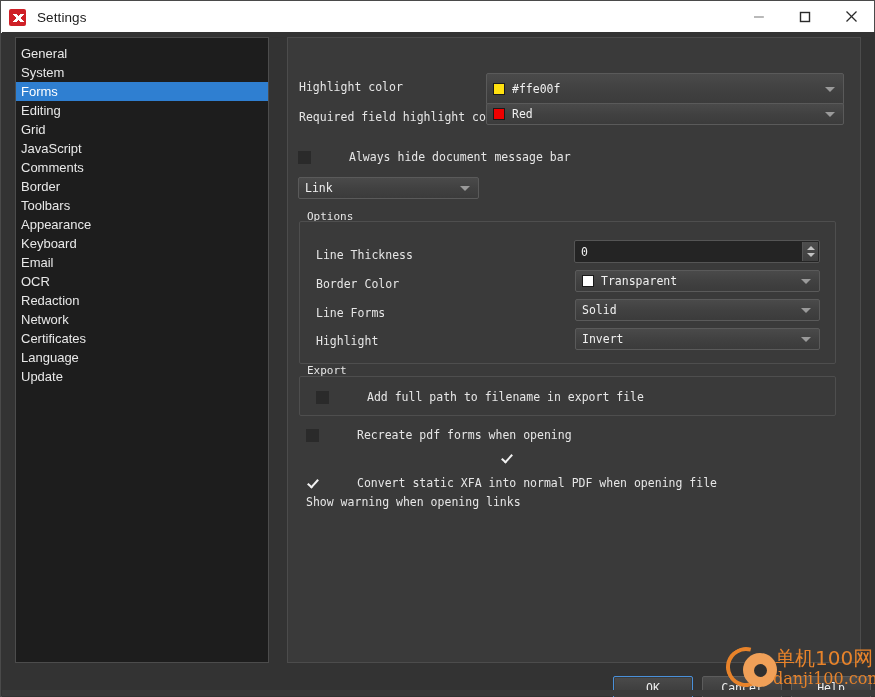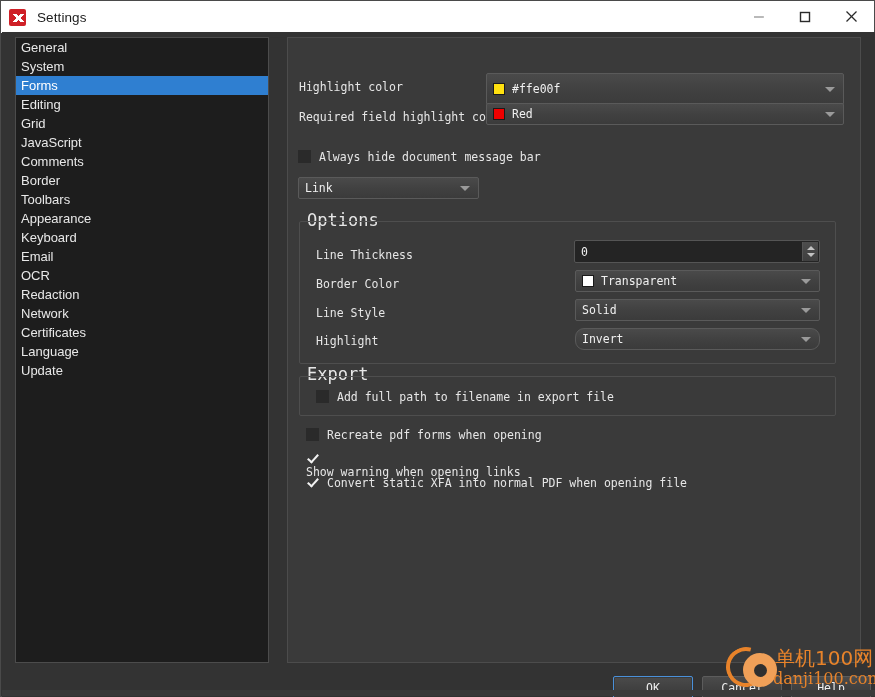--- a/index.html
+++ b/index.html
@@ -85,20 +85,21 @@
 
   
   .sidebar {
     position: absolute;
     left: 13px; top: 5px;
     width: 254px;
     height: 626px;
     background: #1d1d1d;
     border: 1px solid #4c4c4c;
     box-sizing: border-box;
+    padding-top: 6px;
     overflow: hidden;
   }
   .side-item {
     height: 19px;
     line-height: 19px;
     padding-left: 5px;
     font-family: "Liberation Sans", sans-serif;
     font-size: 13px;
     color: #e8e8e8;
     white-space: nowrap;
@@ -196,22 +197,23 @@
     border-left: 4px solid transparent;
     border-right: 4px solid transparent;
   }
   .spin-up { border-bottom: 4px solid #c2c2c2; margin-bottom: 3px; }
   .spin-dn { border-top: 4px solid #c2c2c2; }
 
   
   .cbrow {
     position: absolute;
     display: flex;
-    align-items: flex-start;
-    white-space: nowrap;
+    align-items: flex-end;
+    white-space: nowrap;
+    gap: 30px;
   }
   .cbox {
     width: 13px; height: 13px;
     box-sizing: border-box;
     background: #2a2a2a;
     border: 1px solid #2a2a2a;
     margin-right: 8px;
     flex: 0 0 auto;
     position: relative;
   }
@@ -232,21 +234,21 @@
   
   .group {
     position: absolute;
     box-sizing: border-box;
     border: 1px solid #4e4e4e;
     border-radius: 2px;
   }
   .group-title {
     position: absolute;
     font-family: "DejaVu Sans Mono", monospace;
-    font-size: 17px;
+    font-size: 11px;
     color: #e6e6e6;
     background: #3a3a3a;
     padding: 0 4px;
   }
 
   
   .btn {
     position: absolute;
     box-sizing: border-box;
     height: 23px;
@@ -425,28 +427,28 @@
         </span>
       </div>
 
       <div class="lbl" style="position:absolute;left:28px;top:239px;">Border Color</div>
       <div class="combo" style="left:287px;top:232px;width:245px;height:22px;">
         <span class="swatch" style="background:#ffffff"></span>
         <span class="ctext">Transparent</span>
         <span class="arrow"></span>
       </div>
 
-      <div class="lbl" style="position:absolute;left:28px;top:268px;">Line Style</div>
+      <div class="lbl" style="position:absolute;left:28px;top:268px;">Line Forms</div>
       <div class="combo" style="left:287px;top:261px;width:245px;height:22px;">
         <span class="ctext">Solid</span>
         <span class="arrow"></span>
       </div>
 
       <div class="lbl" style="position:absolute;left:28px;top:296px;">Highlight</div>
-      <div class="combo" style="left:287px;top:290px;width:245px;height:22px;border-radius:9px;">
+      <div class="combo" style="left:287px;top:290px;width:245px;height:22px;">
         <span class="ctext">Invert</span>
         <span class="arrow"></span>
       </div>
 
       <div class="group-title" style="left:15px;top:326px;">Export</div>
       <div class="group" style="left:11px;top:338px;width:537px;height:40px;"></div>
       <div class="cbrow" style="left:28px;top:352px;">
         <span class="cbox"></span>
         <span class="lbl">Add full path to filename in export file</span>
       </div>

